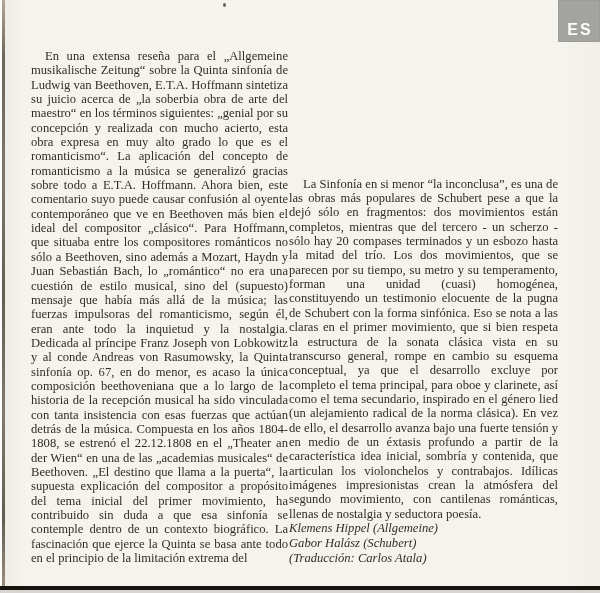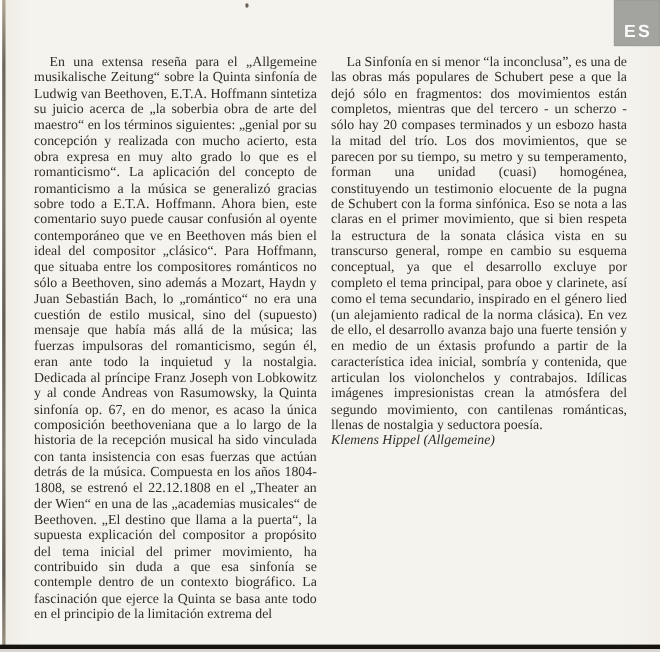--- a/index.html
+++ b/index.html
@@ -46,21 +46,21 @@
     font-weight: bold;
     font-size: 16px;
     letter-spacing: 2px;
     margin-right: -2px;
     color: #fbfbf9;
     line-height: 1;
   }
   .content {
     position: absolute; left: 31px; top: 49px;
     width: 539px;
-    display: flex; gap: 13px;
+    display: flex; gap: 1px; align-items: flex-end;
   }
   .col-left  { width: 257px; }
   .col-right { width: 269px; }
   .para {
     margin: 0;
     font-size: 12.6px;
     line-height: 14.35px;
     text-align: justify;
     color: var(--ink, #322d26);
     hyphens: auto; -webkit-hyphens: auto;
@@ -96,18 +96,20 @@
     <span class="tab-label">ES</span>
   </div>
 
   <div class="content">
     <div class="col-left">
       <p class="para indent" lang="es">En una extensa reseña para el „Allgemeine musikalische Zeitung“ sobre la Quinta sinfonía de Ludwig van Beethoven, E.T.A. Hoffmann sintetiza su juicio acerca de „la soberbia obra de arte del maestro“ en los términos siguientes: „genial por su concepción y realizada con mucho acierto, esta obra expresa en muy alto grado lo que es el romanticismo“. La aplicación del concepto de romanticismo a la música se generalizó gracias sobre todo a E.T.A. Hoffmann. Ahora bien, este comentario suyo puede causar confusión al oyente contemporáneo que ve en Beethoven más bien el ideal del compositor „clásico“. Para Hoffmann, que situaba entre los compositores románticos no sólo a Beethoven, sino además a Mozart, Haydn y Juan Sebastián Bach, lo „romántico“ no era una cuestión de estilo musical, sino del (supuesto) mensaje que había más allá de la música; las fuerzas impulsoras del romanticismo, según él, eran ante todo la inquietud y la nostalgia. Dedicada al príncipe Franz Joseph von Lobkowitz y al conde Andreas von Rasumowsky, la Quinta sinfonía op. 67, en do menor, es acaso la única composición beethoveniana que a lo largo de la historia de la recepción musical ha sido vinculada con tanta insistencia con esas fuerzas que actúan detrás de la música. Compuesta en los años 1804-1808, se estrenó el 22.12.1808 en el „Theater an der Wien“ en una de las „academias musicales“ de Beethoven. „El destino que llama a la puerta“, la supuesta explicación del compositor a propósito del tema inicial del primer movimiento, ha contribuido sin duda a que esa sinfonía se contemple dentro de un contexto biográfico. La fascinación que ejerce la Quinta se basa ante todo en el principio de la limitación extrema del</p>
     </div>
     <div class="col-right">
       <p class="para indent" lang="es">La Sinfonía en si menor “la inconclusa”, es una de las obras más populares de Schubert pese a que la dejó sólo en fragmentos: dos movimientos están completos, mientras que del tercero - un scherzo - sólo hay 20 compases terminados y un esbozo hasta la mitad del trío. Los dos movimientos, que se parecen por su tiempo, su metro y su temperamento, forman una unidad (cuasi) homogénea, constituyendo un testimonio elocuente de la pugna de Schubert con la forma sinfónica. Eso se nota a las claras en el primer movimiento, que si bien respeta la estructura de la sonata clásica vista en su transcurso general, rompe en cambio su esquema conceptual, ya que el desarrollo excluye por completo el tema principal, para oboe y clarinete, así como el tema secundario, inspirado en el género lied (un alejamiento radical de la norma clásica). En vez de ello, el desarrollo avanza bajo una fuerte tensión y en medio de un éxtasis profundo a partir de la característica idea inicial, sombría y contenida, que articulan los violonchelos y contrabajos. Idílicas imágenes impresionistas crean la atmósfera del segundo movimiento, con cantilenas románticas, llenas de nostalgia y seductora poesía.</p>
       <p class="credit">Klemens Hippel (Allgemeine)</p>
+      <p class="credit">Gabor Halász (Schubert)</p>
+      <p class="credit">(Traducción: Carlos Atala)</p>
     </div>
   </div>
 
   <div class="bottom-edge"></div>
   <div class="below-edge"></div>
 </div>
 
 </body></html>

